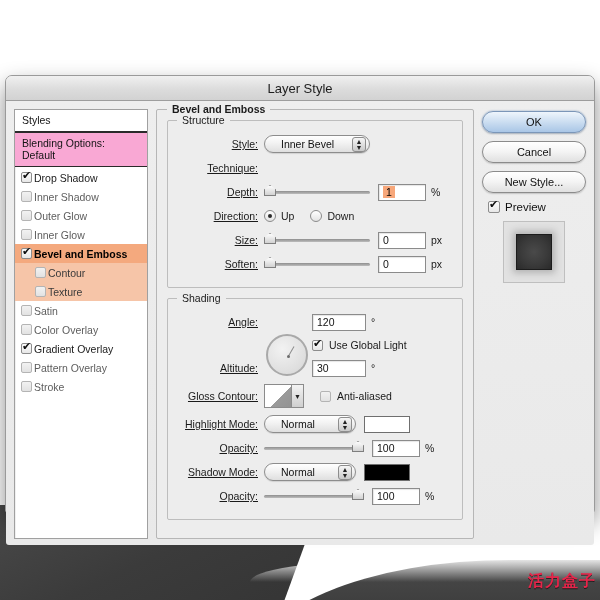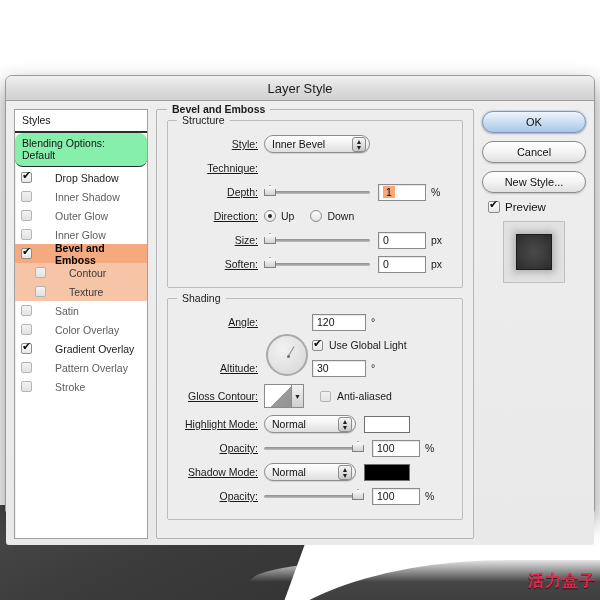--- a/index.html
+++ b/index.html
@@ -78,26 +78,25 @@
   .styles-head {
     font-size: 10.5px; color: #141414;
     padding: 4px 7px 5px 7px;
     border-bottom: 2px solid #2a2a2a;
     background: #fff;
   }
   .blend-row {
     font-size: 10.5px; color: #141414;
     padding: 4px 7px 5px 7px;
     border-bottom: 1px solid #2a2a2a;
-    background: #86efac;
-    border-radius: 8px;
+    background: #f9a8d4;
   }
   .fx-list { padding: 1px 0 0 0; }
   .fx-row {
-    display: flex; align-items: center; gap: 23px;
+    display: flex; align-items: center; gap: 2px;
     padding: 2px 6px; height: 19px;
     font-size: 10.5px; color: #1a1a1a;
   }
   .fx-row.sub { padding-left: 20px; }
   .fx-row.selected {
     background: #f4a97e;
     font-weight: bold; color: #000;
   }
   .fx-row.subselected { background: #f6c5a8; color: #3a3a3a; }
   .fx-row.dim { color: #5d5d5d; }
@@ -144,21 +143,21 @@
   .lbl {
     width: 88px; flex: none; text-align: right; padding-right: 6px;
     font-size: 10.5px; color: #1a1a1a; text-decoration: underline;
   }
 
   
   .sel {
     height: 18px; border: 1px solid #8d8d8d; border-radius: 9px;
     background: linear-gradient(180deg,#ffffff 0%,#f2f2f2 45%,#dfdfdf 100%);
     display: inline-flex; align-items: center;
-    padding: 0 22px 0 7px; position: relative;
+    padding: 0 22px 0 16px; position: relative;
     font-size: 10.5px; color: #101010;
     box-shadow: 0 1px 1px rgba(0,0,0,.12);
   }
   .sel .arrows {
     position: absolute; right: 3px; top: 1px;
     width: 14px; height: 15px; border-radius: 3px;
     background: linear-gradient(180deg,#f6f6f6,#c9c9c9);
     border: 1px solid #8d8d8d;
     display: flex; flex-direction: column;
     align-items: center; justify-content: center;

